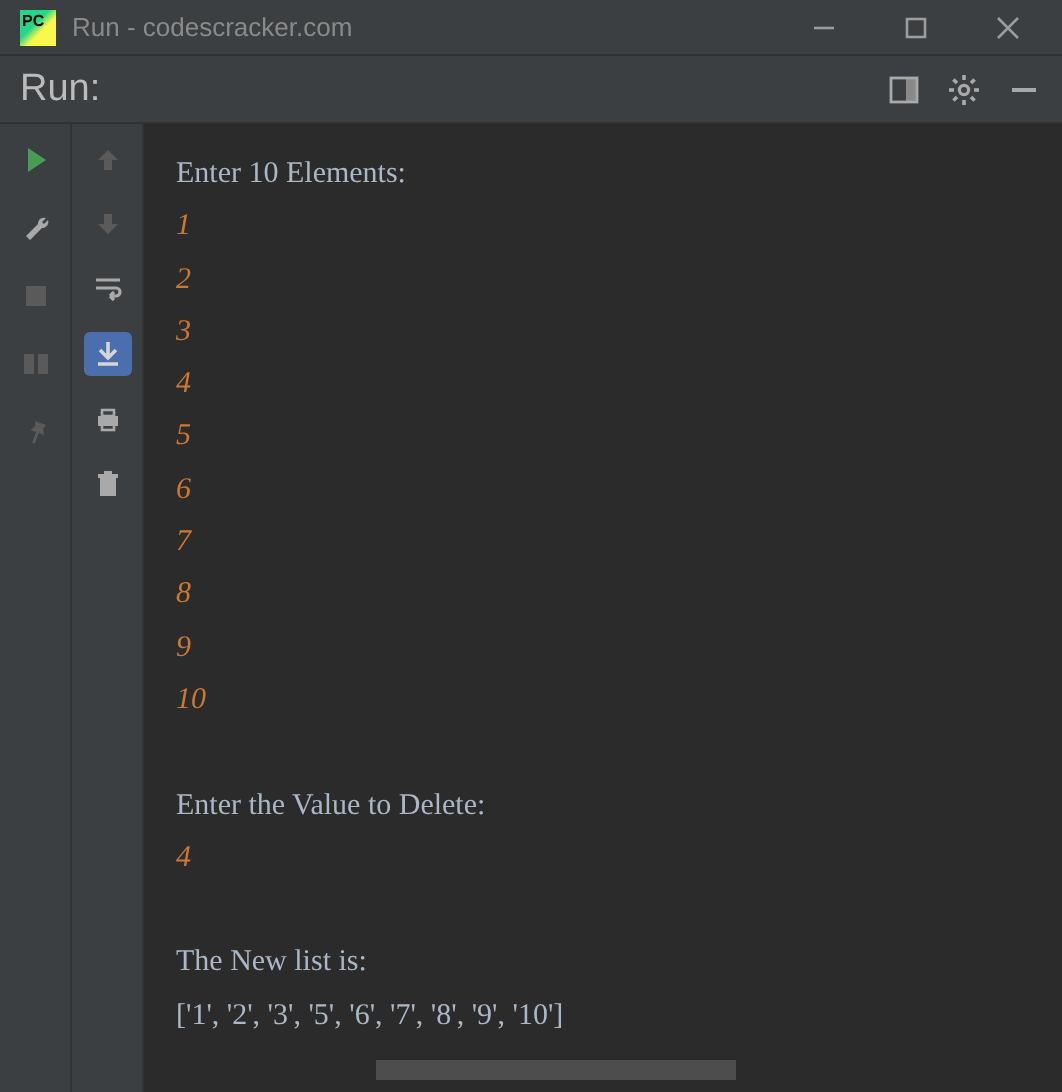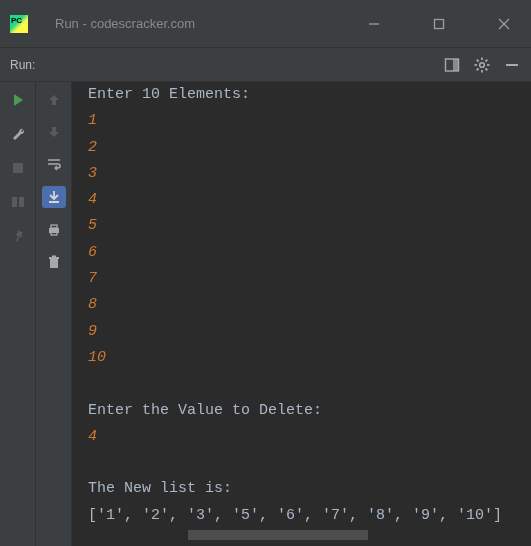--- a/index.html
+++ b/index.html
@@ -8,27 +8,26 @@
     height: 546px;
     background: #3c3f41;
     font-family: "Segoe UI", sans-serif;
     color: #bbbbbb;
     overflow: hidden;
     display: flex;
     flex-direction: column;
   }
   
   .titlebar {
-    height: 48px;
+    height: 28px;
     background: #3c3f41;
     display: flex;
     align-items: center;
     padding: 0 4px;
     border-bottom: 1px solid #323232;
-    gap: 19px;
   }
   .app-icon {
     width: 18px;
     height: 18px;
     background: linear-gradient(135deg,#21d789 0%, #21d789 40%, #fcf84a 60%, #fcf84a 100%);
     margin: 0 8px 0 6px;
     position: relative;
   }
   .app-icon::after{
     content:"PC";
@@ -55,21 +54,21 @@
   
   .tabbar {
     height: 34px;
     display: flex;
     align-items: center;
     border-bottom: 1px solid #323232;
     padding-right: 6px;
   }
   .run-label {
     color: #bbbbbb;
-    font-size: 12px;
+    font-size: 19px;
     padding: 0 14px 0 10px;
   }
   .tab {
     display: flex;
     align-items: center;
     height: 34px;
     padding: 0 8px 0 10px;
     border-bottom: 3px solid #4a88c7;
     gap: 7px;
   }
@@ -137,22 +136,22 @@
   .gbtn.active {
     background: #4b6eaf;
     border-radius: 3px;
     padding:2px;
     width:24px;height:22px;
   }
   
   .console {
     flex: 1;
     background: #2b2b2b;
-    padding: 0 0 0 16px;
-    font-family: Liberation Mono, monospace;
+    padding: 12px 0 0 16px;
+    font-family: Liberation Serif, serif;
     font-size: 15px;
     line-height: 26.3px;
     white-space: pre;
     overflow: hidden;
     color: #a9b7c6;
     position: relative;
   }
   .prompt { color: #a9b7c6; }
   .input { color: #cc7832; font-style: italic; }
   .hscroll-track{

